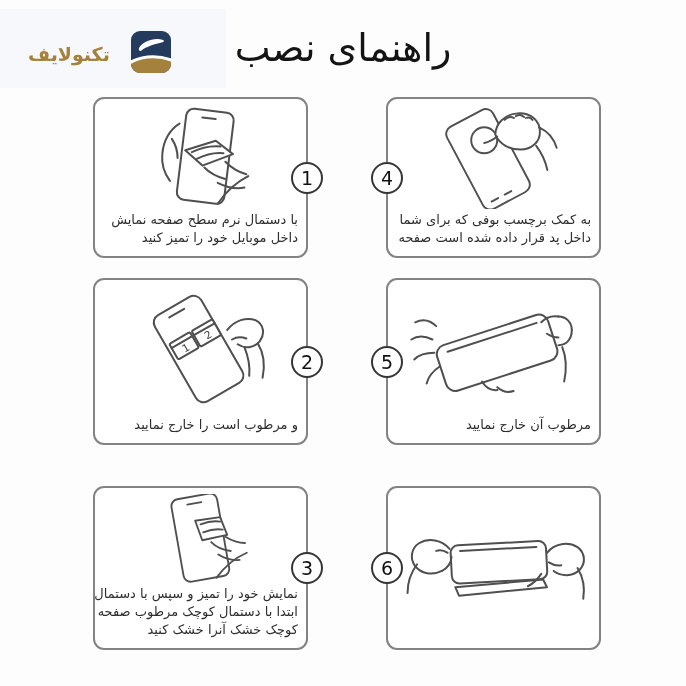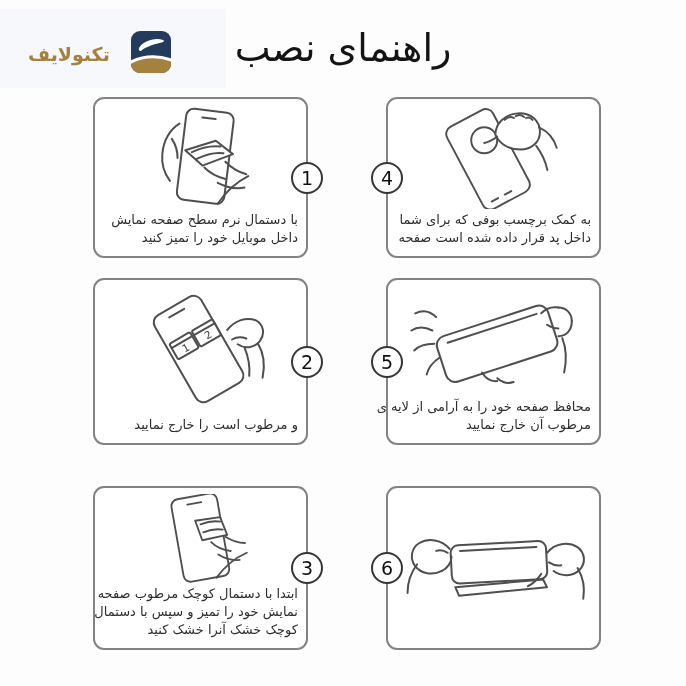--- a/index.html
+++ b/index.html
@@ -139,22 +139,22 @@
         <path class="cl" d="M94,30 L122,26 L130,46 L102,52 Z"></path>
         <path d="M100,34 C108,31 116,30 122,31"></path>
         <path d="M103,43 C111,40 119,39 125,40"></path>
         <path d="M112,54 C118,60 126,63 134,64"></path>
         <path d="M128,48 C136,53 142,55 150,55"></path>
         <path d="M120,68 C128,73 136,75 144,74"></path>
         <path d="M118,94 C126,83 136,73 152,66"></path>
       </svg>
     </div>
     <div class="caption">
+      <span>نمایش خود را تمیز و سپس با دستمال</span>
       <span>ابتدا با دستمال کوچک مرطوب صفحه</span>
-      <span>نمایش خود را تمیز و سپس با دستمال</span>
       <span>کوچک خشک آنرا خشک کنید</span>
     </div>
     <div class="num">
       <span>3</span>
     </div>
   </section>
 
   <section class="step col-right" id="step4">
     <div class="illus">
       <svg class="art" viewBox="0 0 200 112" preserveAspectRatio="xMidYMid meet">
@@ -196,21 +196,20 @@
         <path d="M88,88 q6,10 16,9"></path>
         <path d="M104,94 q8,7 17,4"></path>
         <path d="M150,26 q8,-8 18,-6"></path>
         <path d="M168,20 C176,20 182,26 182,34"></path>
         <path d="M182,34 C182,44 176,50 168,50"></path>
         <path d="M156,38 q6,4 12,4"></path>
         <path d="M172,52 C176,62 177,74 174,88"></path>
       </svg>
     </div>
     <div class="caption">
-      <span>محافظ صفحه خود را به آرامی از لایه ی</span>
       <span>مرطوب آن خارج نمایید</span>
     </div>
     <div class="num">
       <span>5</span>
     </div>
   </section>
 
   <section class="step col-right" id="step6">
     <div class="illus">
       <svg class="art" viewBox="0 0 200 100" preserveAspectRatio="xMidYMid meet">

